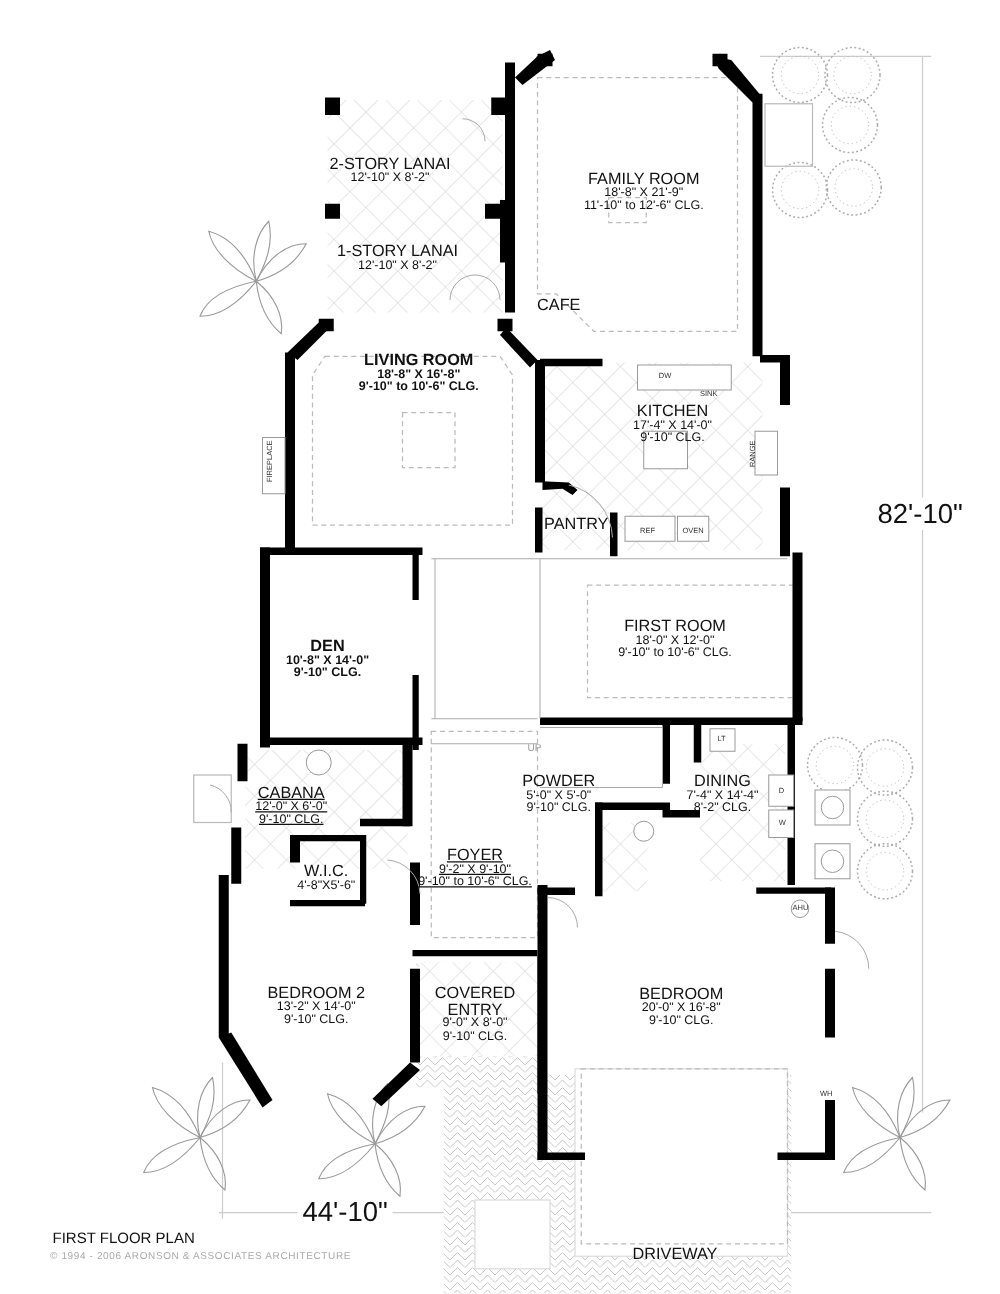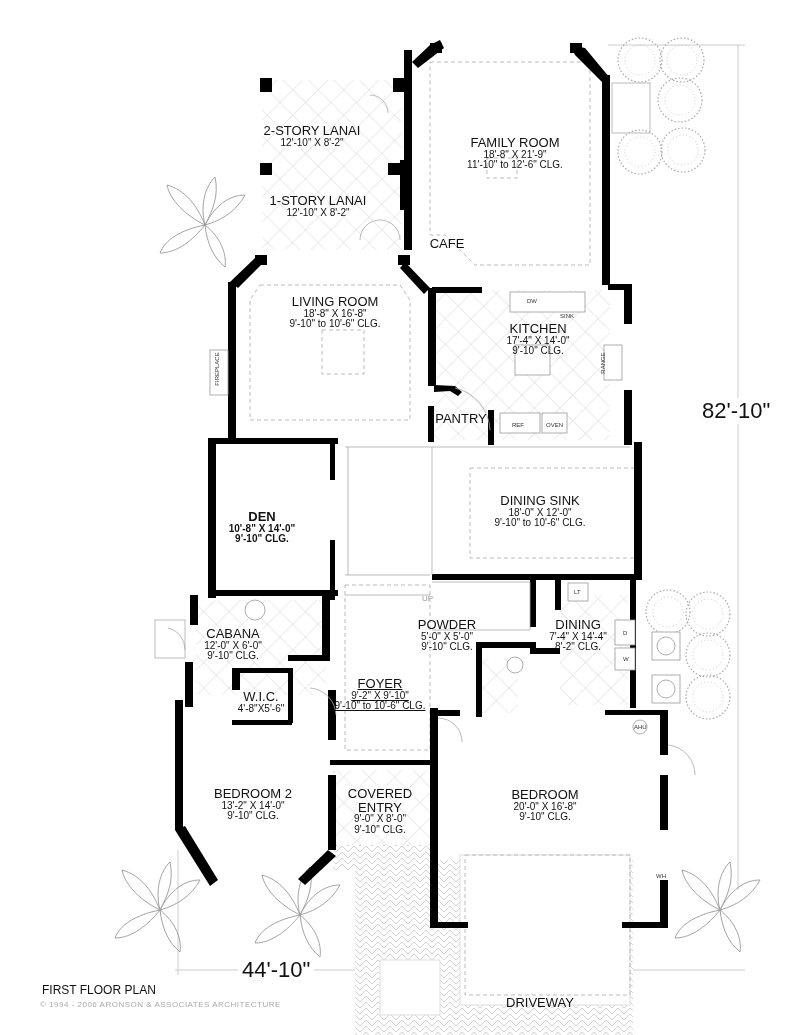--- a/index.html
+++ b/index.html
@@ -204,44 +204,44 @@
   <span class="d">12'-10" X 8'-2"</span>
 </div>
 <div class="lbl" style="left:515px;top:136px;">
   <span class="n">FAMILY ROOM</span>
   <span class="d">18'-8" X 21'-9"</span>
   <span class="d">11'-10" to 12'-6" CLG.</span>
 </div>
 <div class="lbl" style="left:447px;top:237px;">
   <span class="n">CAFE</span>
 </div>
-<div class="lbl" style="left:335px;top:295px;">
+<div class="lbl" style="left:335px;top:281px;font-weight:bold;">
   <span class="n">LIVING ROOM</span>
   <span class="d">18'-8" X 16'-8"</span>
   <span class="d">9'-10" to 10'-6" CLG.</span>
 </div>
 <div class="lbl" style="left:538px;top:322px;">
   <span class="n">KITCHEN</span>
   <span class="d">17'-4" X 14'-0"</span>
   <span class="d">9'-10" CLG.</span>
 </div>
 <div class="lbl" style="left:461px;top:412px;">
   <span class="n">PANTRY</span>
 </div>
 <div class="lbl" style="left:262px;top:510px;font-weight:bold;">
   <span class="n">DEN</span>
   <span class="d">10'-8" X 14'-0"</span>
   <span class="d">9'-10" CLG.</span>
 </div>
 <div class="lbl" style="left:540px;top:494px;">
-  <span class="n">DINING SINK</span>
+  <span class="n">FIRST ROOM</span>
   <span class="d">18'-0" X 12'-0"</span>
   <span class="d">9'-10" to 10'-6" CLG.</span>
 </div>
-<div class="lbl" style="left:233px;top:627px;">
+<div class="lbl" style="left:233px;top:627px;text-decoration:underline;">
   <span class="n">CABANA</span>
   <span class="d">12'-0" X 6'-0"</span>
   <span class="d">9'-10" CLG.</span>
 </div>
 <div class="lbl" style="left:261px;top:690px;">
   <span class="n">W.I.C.</span>
   <span class="d">4'-8"X5'-6"</span>
 </div>
 <div class="lbl" style="left:447px;top:618px;">
   <span class="n">POWDER</span>

